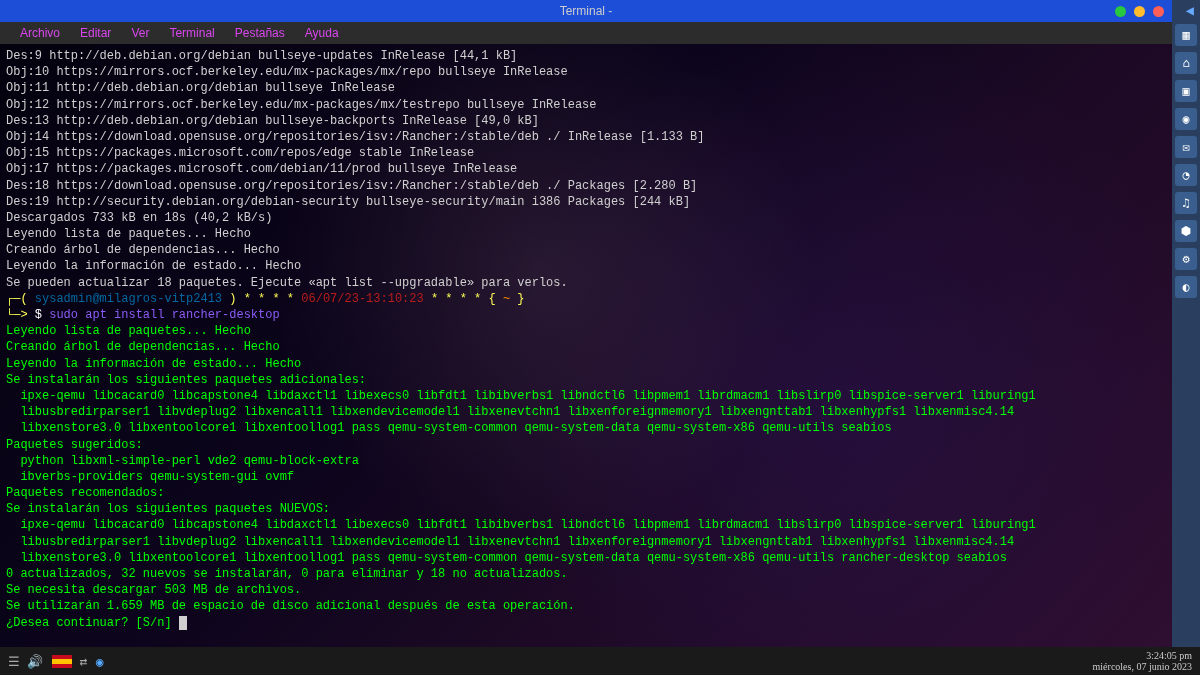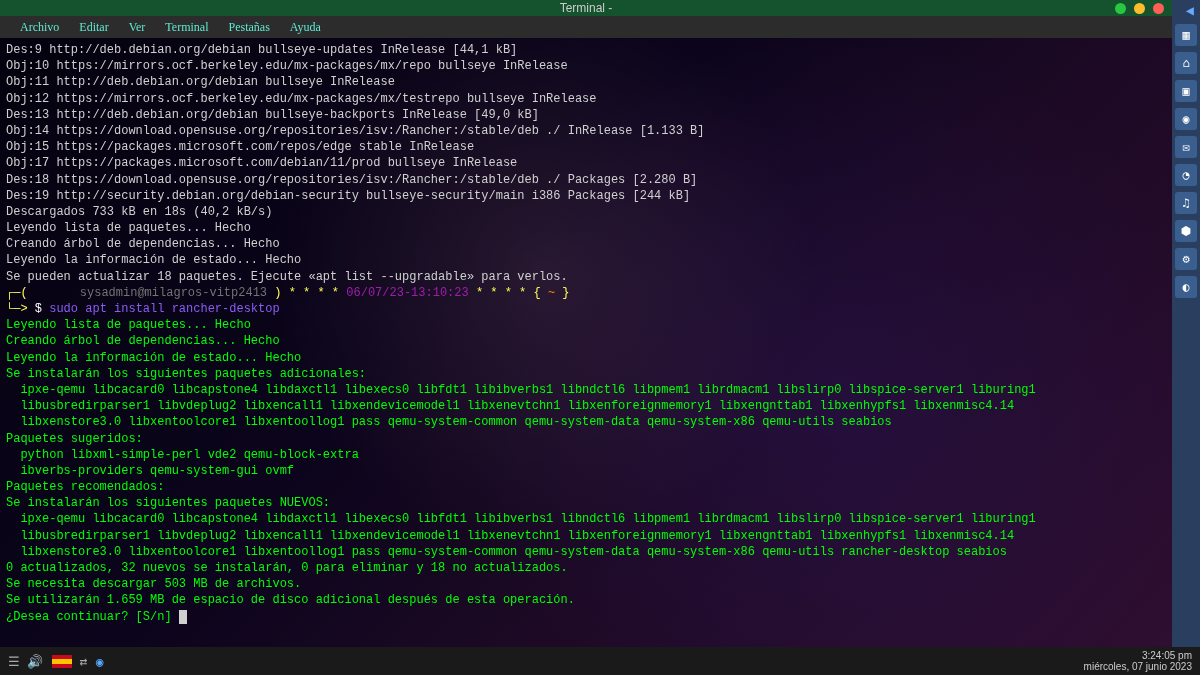--- a/index.html
+++ b/index.html
@@ -1,41 +1,41 @@
 <!DOCTYPE html>
 <html><head>
 <meta charset="utf-8">
 <style>
 * { margin: 0; padding: 0; box-sizing: border-box; }
 body { width: 1200px; height: 675px; background: linear-gradient(135deg, #1a0a2e 0%, #2d1b4e 30%, #4a1a5c 50%, #8b2c7a 70%, #c4397a 100%); font-family: monospace; overflow: hidden; position: relative; }
 .desktop-bg { position: absolute; inset: 0; background: radial-gradient(circle at 45% 40%, rgba(220,150,200,0.3) 0%, transparent 35%), radial-gradient(circle at 70% 60%, rgba(100,50,200,0.4) 0%, transparent 40%), linear-gradient(135deg, #0a0520 0%, #1a0a3e 40%, #3d1550 60%, #6b2070 100%); }
 .top-panel { position: absolute; top: 0; left: 0; right: 0; height: 20px; background: #2c2c2c; display: flex; align-items: center; z-index: 5; }
 .top-panel .gear { font-size: 11px; color: #aaa; margin-left: 6px; }
 .terminal-window { position: absolute; top: 0; left: 0; right: 28px; bottom: 28px; background: rgba(0,0,0,0.55); display: flex; flex-direction: column; z-index: 10; }
-.titlebar { height: 16px; background: #14532d; display: flex; align-items: center; position: relative; }
+.titlebar { height: 22px; background: #1d4ed8; display: flex; align-items: center; position: relative; }
 .titlebar-title { position: absolute; left: 50%; transform: translateX(-50%); color: #ccc; font-size: 12px; font-family: sans-serif; }
 .window-controls { position: absolute; right: 8px; display: flex; gap: 8px; }
 .wc { width: 11px; height: 11px; border-radius: 50%; }
 .wc-min { background: #28c840; }
 .wc-max { background: #ffbd2e; }
 .wc-close { background: #ff5f57; }
 .menubar { height: 22px; background: #2c2c2c; display: flex; align-items: center; padding-left: 10px; gap: 0; }
-.menubar span { color: #5eead4; font-size: 12px; font-family: Liberation Serif, serif; padding: 2px 10px; cursor: pointer; }
+.menubar span { color: #d946ef; font-size: 12px; font-family: Liberation Sans, sans-serif; padding: 2px 10px; cursor: pointer; }
 .terminal-body { flex: 1; padding: 4px 6px; font-size: 12px; line-height: 1.35; color: #d0d0d0; overflow: hidden; }
 .terminal-body div { white-space: pre-wrap; word-break: break-all; font-family: Liberation Mono, monospace; }
 .green { color: #00ff00; }
-.prompt-user { color: #737373; margin-left: 45px; }
+.prompt-user { color: #0369a1; }
 .prompt-star { color: #ffff55; }
-.prompt-date { color: #a21caf; }
+.prompt-date { color: #b91c1c; }
 .prompt-tilde { color: #ff8800; }
 .prompt-bracket { color: #ffff55; }
 .cursor { display: inline-block; width: 8px; height: 14px; background: #d0d0d0; vertical-align: text-bottom; }
 .taskbar { position: absolute; bottom: 0; left: 0; right: 0; height: 28px; background: #1a1a1a; display: flex; align-items: center; justify-content: space-between; padding: 0 8px; z-index: 20; }
 .taskbar-left { display: flex; align-items: center; gap: 8px; }
-.taskbar-right { display: flex; flex-direction: column; align-items: flex-end; font-size: 10px; color: #ccc; font-family: Liberation Sans, sans-serif; line-height: 1.1; }
+.taskbar-right { display: flex; flex-direction: column; align-items: flex-end; font-size: 10px; color: #ccc; font-family: Liberation Serif, serif; line-height: 1.1; }
 .tb-icon { color: #aaa; font-size: 13px; }
 .flag { width: 20px; height: 13px; background: linear-gradient(to bottom, #c60b1e 33%, #ffc400 33%, #ffc400 66%, #c60b1e 66%); }
 .right-panel { position: absolute; top: 0; right: 0; width: 28px; height: calc(100% - 28px); background: #2a3f5f; display: flex; flex-direction: column; align-items: center; padding-top: 24px; gap: 6px; z-index: 15; }
 .right-panel .ricon { width: 22px; height: 22px; background: #3a5f8f; border-radius: 3px; display: flex; align-items: center; justify-content: center; font-size: 12px; color: #fff; }
 .panel-arrow { position: absolute; top: 2px; right: 6px; color: #6af; font-size: 14px; z-index: 16; }
 </style>
 </head>
 <body>
 
 <div class="desktop-bg"></div>

